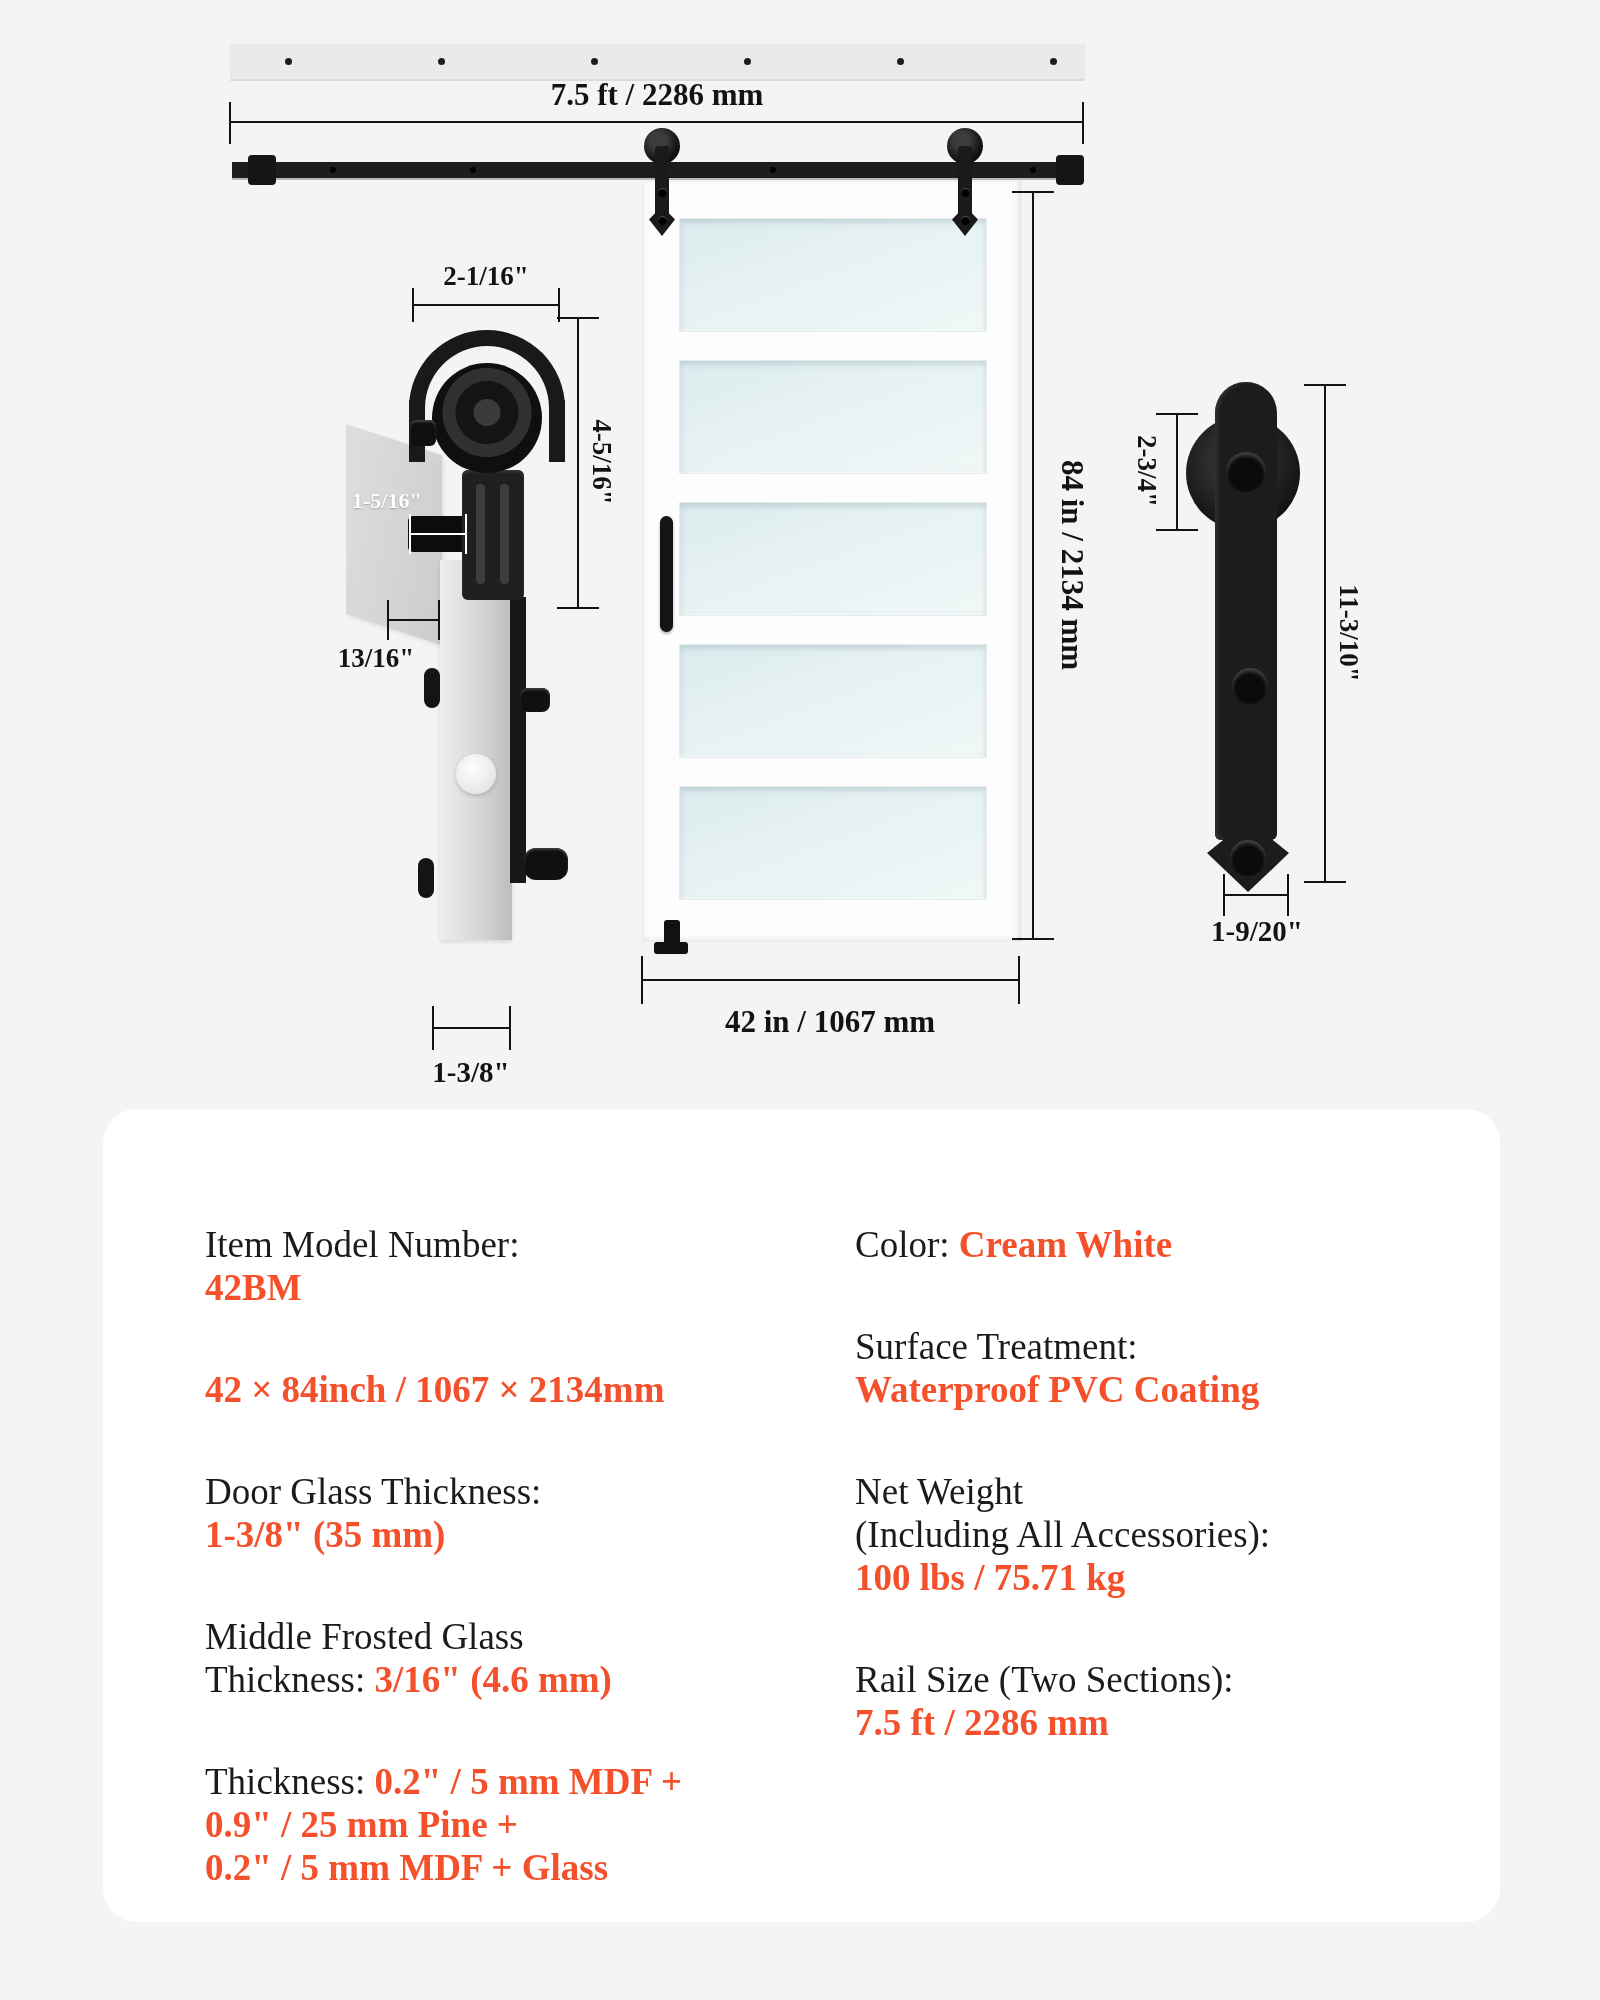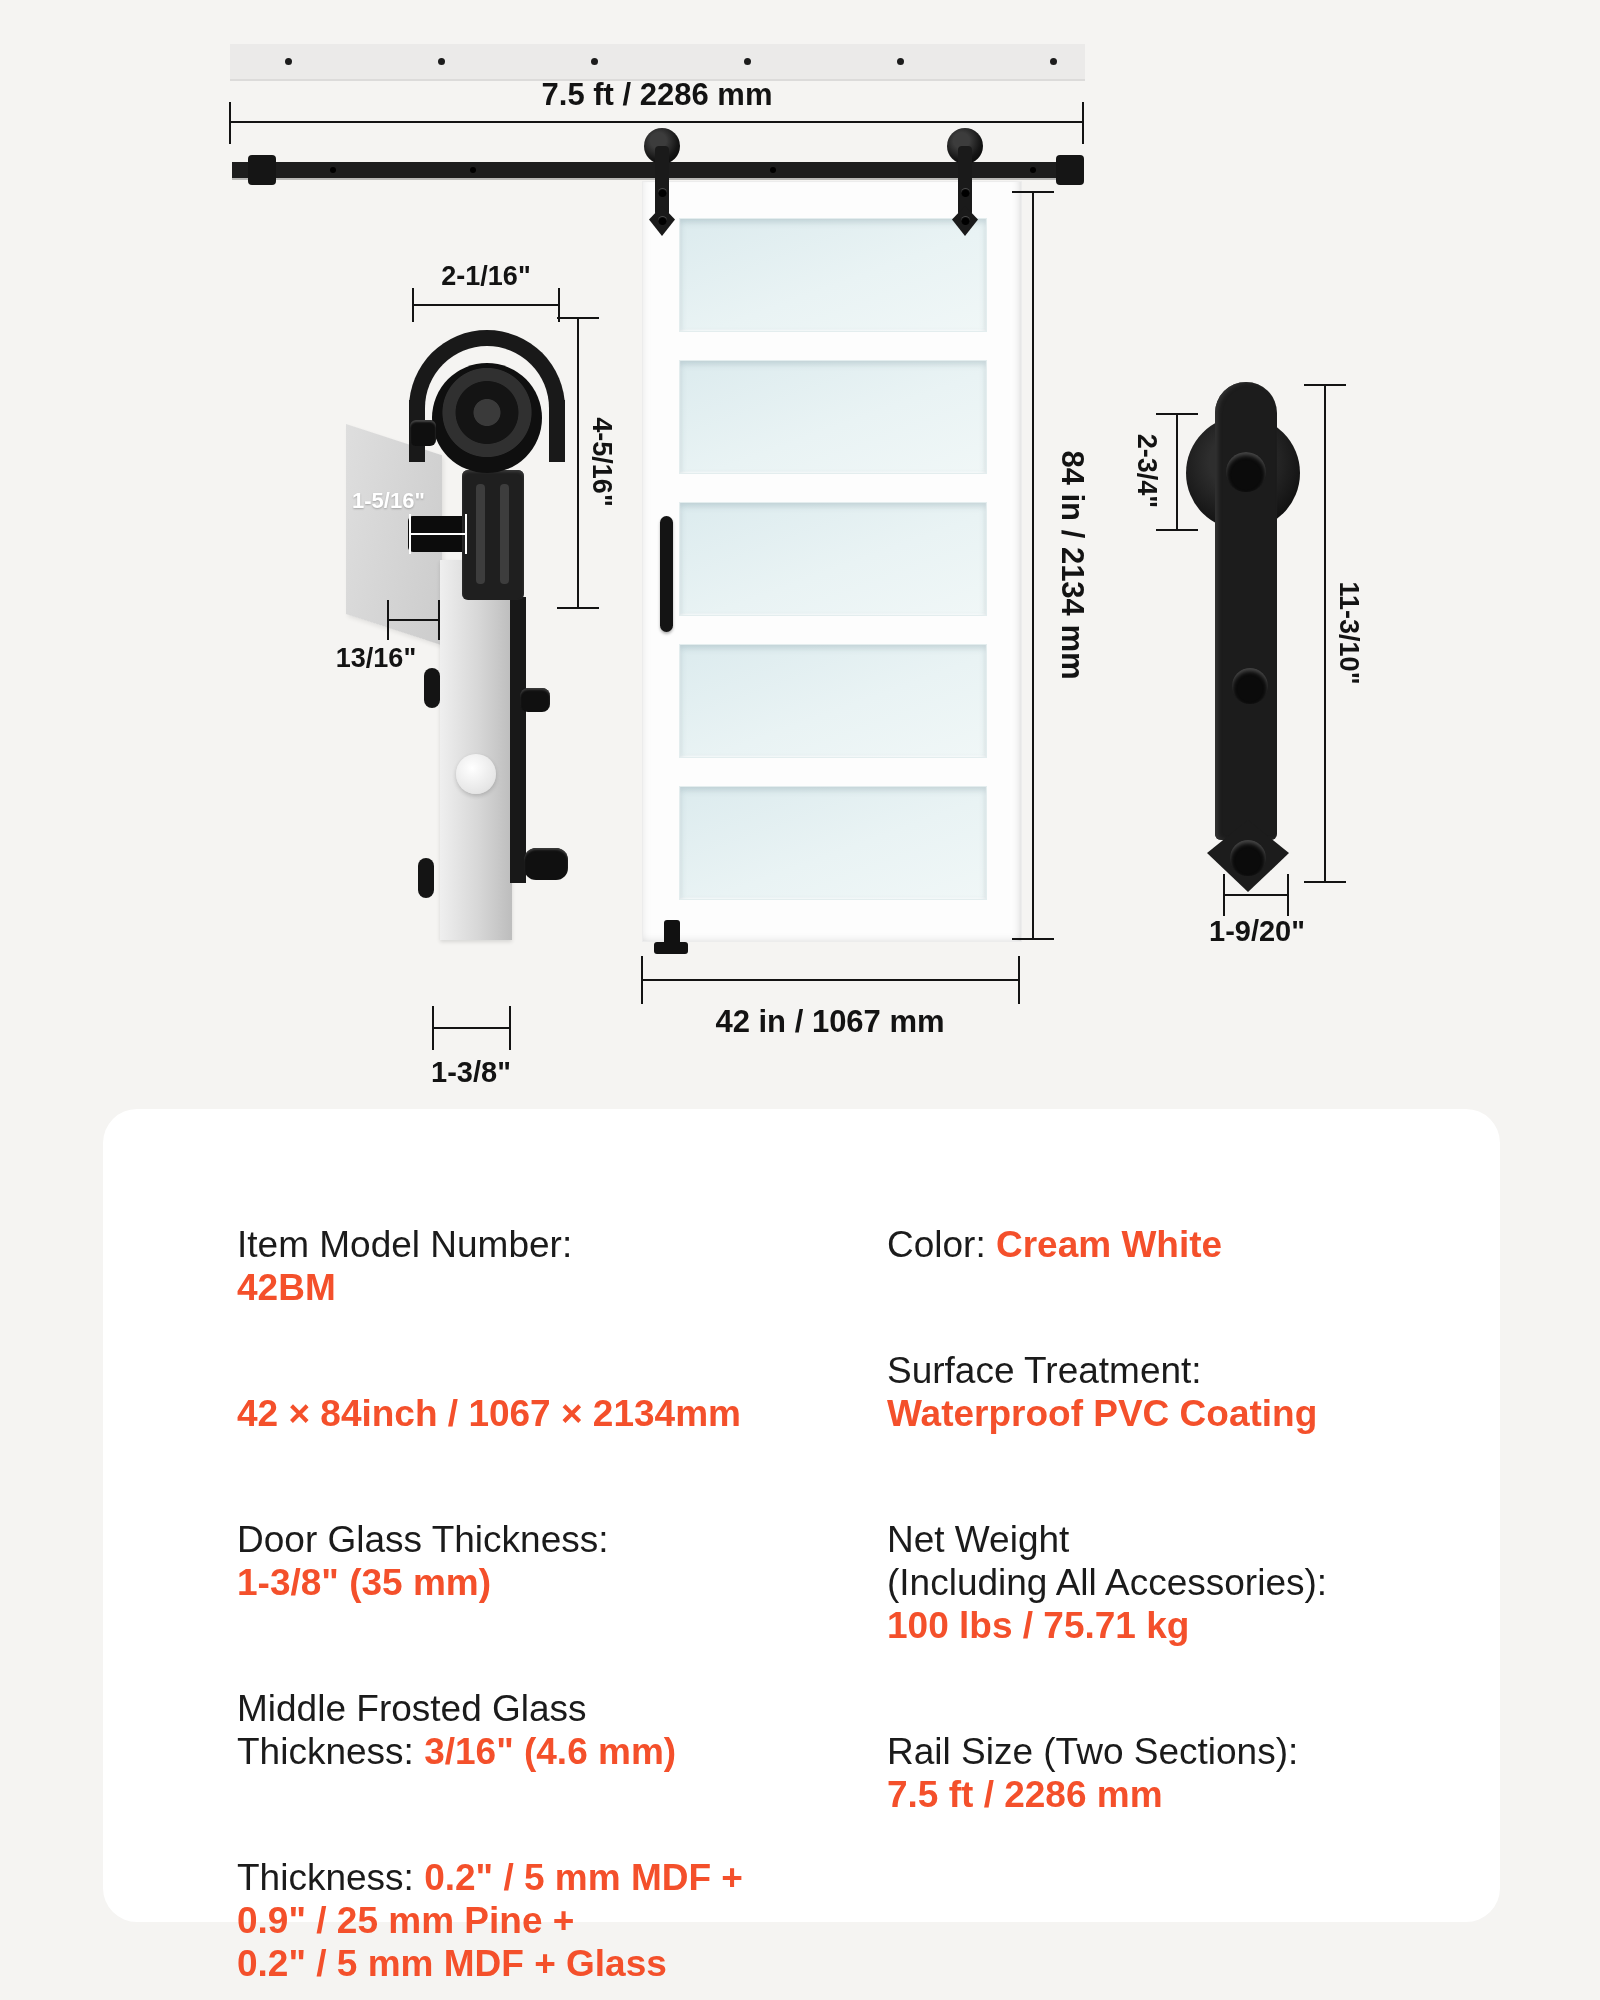--- a/index.html
+++ b/index.html
@@ -1,17 +1,17 @@
 <!DOCTYPE html>
 <html><head>
 <meta charset="utf-8">
 <style>
   html,body{margin:0;padding:0;background:#f5f4f2;}
   #canvas{position:relative;width:1556px;height:2000px;background:#f5f4f2;overflow:hidden;
-          font-family:Liberation Sans, sans-serif;color:#161616;}
+          font-family:Liberation Serif, serif;color:#161616;}
   
   .dl{position:absolute;background:#131313;}
   .dl-w{position:absolute;background:#ffffff;}
   .dimlabel{position:absolute;font-weight:700;color:#131313;white-space:nowrap;
             transform:translate(-50%,-50%);}
   .rot90{transform:translate(-50%,-50%) rotate(90deg);}
   .fs31{font-size:31px;} .fs29{font-size:29px;} .fs27{font-size:27px;}
   
   .board{position:absolute;left:230px;top:44px;width:855px;height:35px;background:#ebeae9;
          border-bottom:2px solid #dcdbda;}
@@ -70,21 +70,21 @@
   
   .bigwheel{position:absolute;left:1186px;top:416px;width:114px;height:114px;border-radius:50%;
             background:radial-gradient(circle at 45% 40%,#2e2e2e 0 30%,#141414 70%,#000 100%);}
   .bigstrap{position:absolute;left:1215px;top:382px;width:62px;height:458px;background:#1c1c1c;
             border-radius:31px 31px 6px 6px;box-shadow:inset 3px 0 4px #333;}
   .bigbolt{position:absolute;border-radius:50%;background:#0b0b0b;box-shadow:inset 0 3px 4px #4a4a4a;}
   .bigdiam{position:absolute;left:1207px;top:820px;width:82px;height:72px;background:#1c1c1c;
            clip-path:polygon(50% 0,100% 46%,50% 100%,0 46%);}
   
   .card{position:absolute;left:103px;top:1109px;width:1397px;height:813px;background:#ffffff;border-radius:34px;}
-  .col{position:absolute;display:flex;flex-direction:column;gap:40px;margin-left:32px;}
+  .col{position:absolute;display:flex;flex-direction:column;gap:16px;}
   .col-l{left:205px;top:1180px;width:620px;}
   .col-r{left:855px;top:1180px;width:645px;}
   .spec{margin:0;font-size:37px;line-height:43px;white-space:pre-line;color:#1b1b1b;}
   .spec .val{font-weight:700;color:#F4502B;}
   .spec.block .lbl{display:block;}
 </style>
 </head>
 <body>
 
 <div id="canvas">

